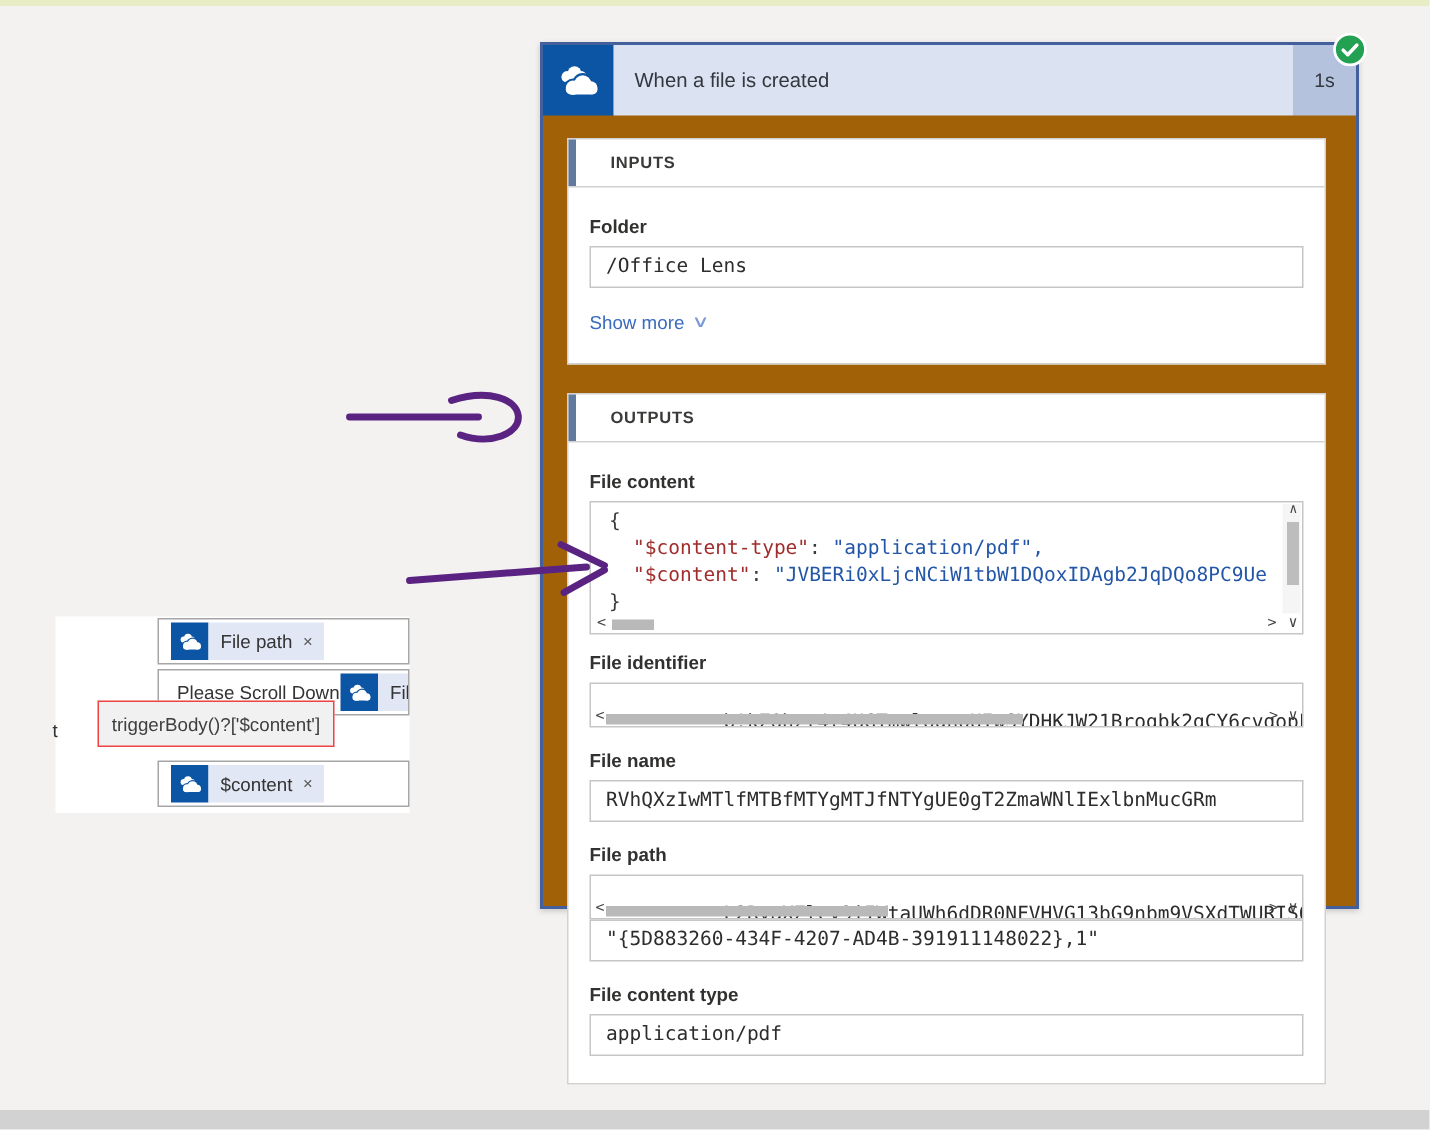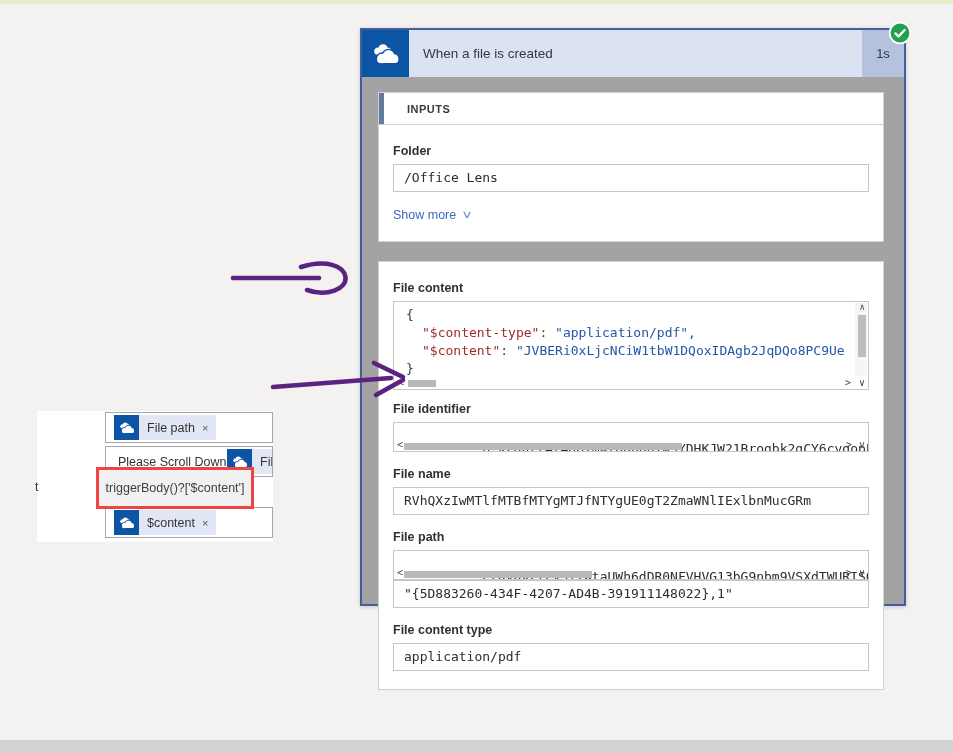--- a/index.html
+++ b/index.html
@@ -4,21 +4,21 @@
 <style>
   * { box-sizing: border-box; margin: 0; padding: 0; }
   html, body { width: 953px; height: 753px; overflow: hidden; }
   body { position: relative; background: #f3f2f1; font-family: "Liberation Sans", sans-serif; }
 
   .top-band { position: absolute; top: 0; left: 0; right: 0; height: 4px; background: #e9edc6; z-index: 5; }
   .bottom-band { position: absolute; bottom: 0; left: 0; right: 0; height: 13px; background: #d2d2d2; z-index: 40; }
 
   
   .card { position: absolute; left: 360px; top: 28px; width: 546px; height: 578px;
-          background: #a3a3a3; border: 2px solid #44609c; z-index: 10;
+          background: #a16207; border: 2px solid #44609c; z-index: 10;
           box-shadow: 0 1px 4px rgba(0,0,0,.18); }
   .card-header { display: flex; height: 47px; cursor: pointer; }
   .icon-tile { width: 47px; height: 47px; background: #0c55a4; flex: 0 0 47px;
                display: flex; align-items: center; justify-content: center; }
   .icon-tile svg { width: 32px; height: 28px; }
   .hdr-title { flex: 1; background: #dbe2f1; display: flex; align-items: center;
                padding-left: 14px; font-size: 13.5px; color: #33383f; }
   .hdr-dur { width: 42px; background: #b4c2de; display: flex; align-items: center;
              justify-content: center; font-size: 13px; color: #33383f; }
   .check { position: absolute; top: -9px; right: -8px; width: 24px; height: 24px; z-index: 15; }
@@ -79,22 +79,22 @@
   .fp-row3 { top: 96px; }
   .fp-text { font-size: 12.5px; color: #333; white-space: nowrap; }
   .chip { display: flex; align-items: center; height: 25px; cursor: pointer; }
   .chip .mini-tile { width: 25px; height: 25px; background: #0c55a4; flex: 0 0 25px;
                      display: flex; align-items: center; justify-content: center; }
   .chip .mini-tile svg { width: 18px; height: 16px; }
   .chip .chip-label { background: #e2e7f5; height: 25px; display: flex; align-items: center;
                       padding: 0 8px; font-size: 12.5px; color: #333; white-space: nowrap; }
   .chip .x { margin-left: 7px; font-size: 11px; color: #555; }
   .row2-chip { position: absolute; left: 121px; top: 2px; }
-  .tooltip { position: absolute; left: 59px; top: 56px; width: 158px; height: 42px;
-             background: #f1f1f1; border: 3px solid #ef4444; z-index: 30;
+  .tooltip { position: absolute; left: 28px; top: 56px; width: 158px; height: 31px;
+             background: #f1f1f1; border: 1px solid #ef4444; z-index: 30;
              display: flex; align-items: center; justify-content: center;
              font-size: 12.5px; color: #3f3f3f; white-space: nowrap; }
   .stray-t { position: absolute; left: -2px; top: 69px; font-size: 12.5px; color: #333; }
 
   .arrows { position: absolute; left: 0; top: 0; width: 953px; height: 753px;
             z-index: 60; pointer-events: none; }
 </style>
 </head>
 <body>
 
@@ -152,20 +152,23 @@
         <div class="f-label first">Folder</div>
         <div class="t-input mono">/Office Lens</div>
         <div class="show-more">
           <span>Show more</span>
           <span class="chev">∨</span>
         </div>
       </div>
     </section>
 
     <section class="sec outputs">
+      <div class="sec-hdr">
+        <span>OUTPUTS</span>
+      </div>
       <div class="sec-body">
 
         <div class="f-label first">File content</div>
         <div class="code-box mono">
           <div class="cline"><span>{</span></div>
           <div class="cline ind"><span class="jkey">"$content-type"</span><span>: </span><span class="jval">"application/pdf",</span></div>
           <div class="cline ind"><span class="jkey">"$content"</span><span>: </span><span class="jval">"JVBERi0xLjcNCiW1tbW1DQoxIDAgb2JqDQo8PC9UeXBlL0NhdGFs</span></div>
           <div class="cline"><span>}</span></div>
           <div class="vtrack"></div>
           <span class="vup">∧</span>

